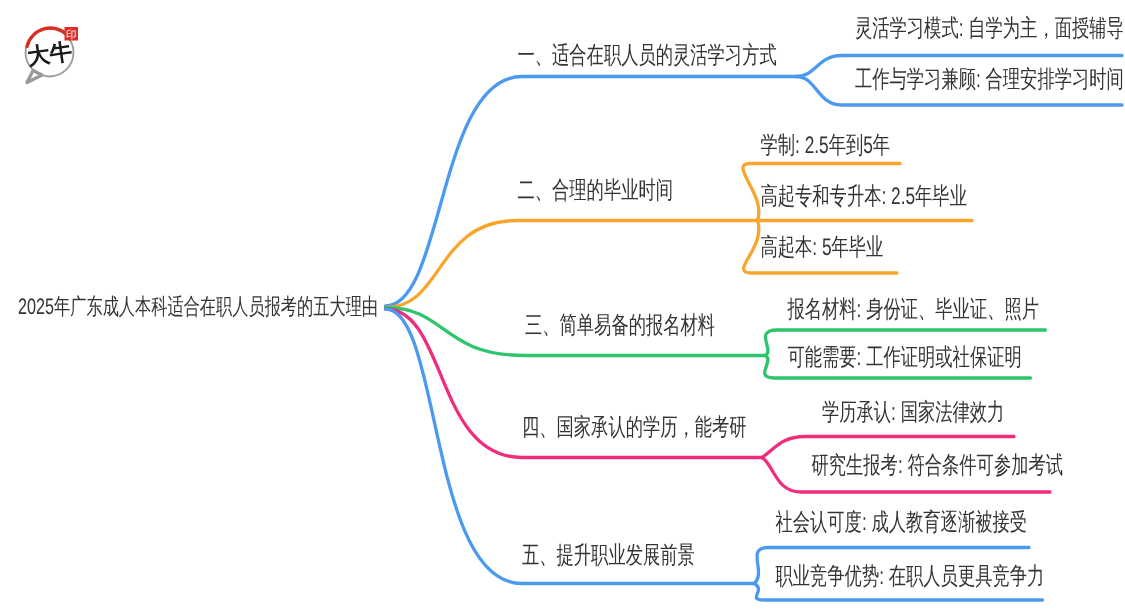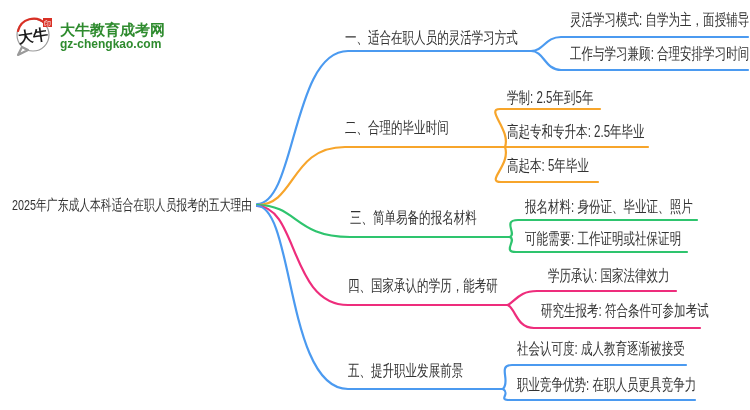--- a/index.html
+++ b/index.html
@@ -60,24 +60,20 @@
 
   <div class="logo">
     <svg width="44" height="44" viewBox="0 0 44 44">
       <circle cx="21" cy="21" r="16" fill="#ffffff" stroke="#9a9a9a" stroke-width="1.2"></circle>
       <path d="M6,17 A16,16 0 0 1 33,9.5" fill="none" stroke="#d93025" stroke-width="5" stroke-linecap="round"></path>
       <path d="M10,33 L6,41 L16,36 Z" fill="#ffffff" stroke="#9a9a9a" stroke-width="1.2" stroke-linejoin="round"></path>
       <rect x="31" y="4" width="9" height="9" fill="#d93025"></rect>
       <text x="35.5" y="11.5" font-size="7" fill="#ffffff" text-anchor="middle" font-family="'DejaVu Sans',sans-serif">印</text>
       <text x="21" y="27" font-size="15" font-weight="bold" fill="#1a1a1a" text-anchor="middle" font-family="'DejaVu Sans',sans-serif" transform="rotate(-8 21 21)">大牛</text>
     </svg>
-    <div class="logo-txt">
-      <div class="logo-title">大牛教育成考网</div>
-      <div class="logo-domain">gz-chengkao.com</div>
-    </div>
   </div>
 
   <div class="node central" style="left:12px;top:197px;">2025年广东成人本科适合在职人员报考的五大理由</div>
 
   <div class="node" style="left:345px;top:30px;">一、适合在职人员的灵活学习方式</div>
   <div class="node" style="left:345px;top:120px;">二、合理的毕业时间</div>
   <div class="node" style="left:350px;top:210px;">三、简单易备的报名材料</div>
   <div class="node" style="left:348px;top:278px;">四、国家承认的学历，能考研</div>
   <div class="node" style="left:348px;top:363px;">五、提升职业发展前景</div>
 

